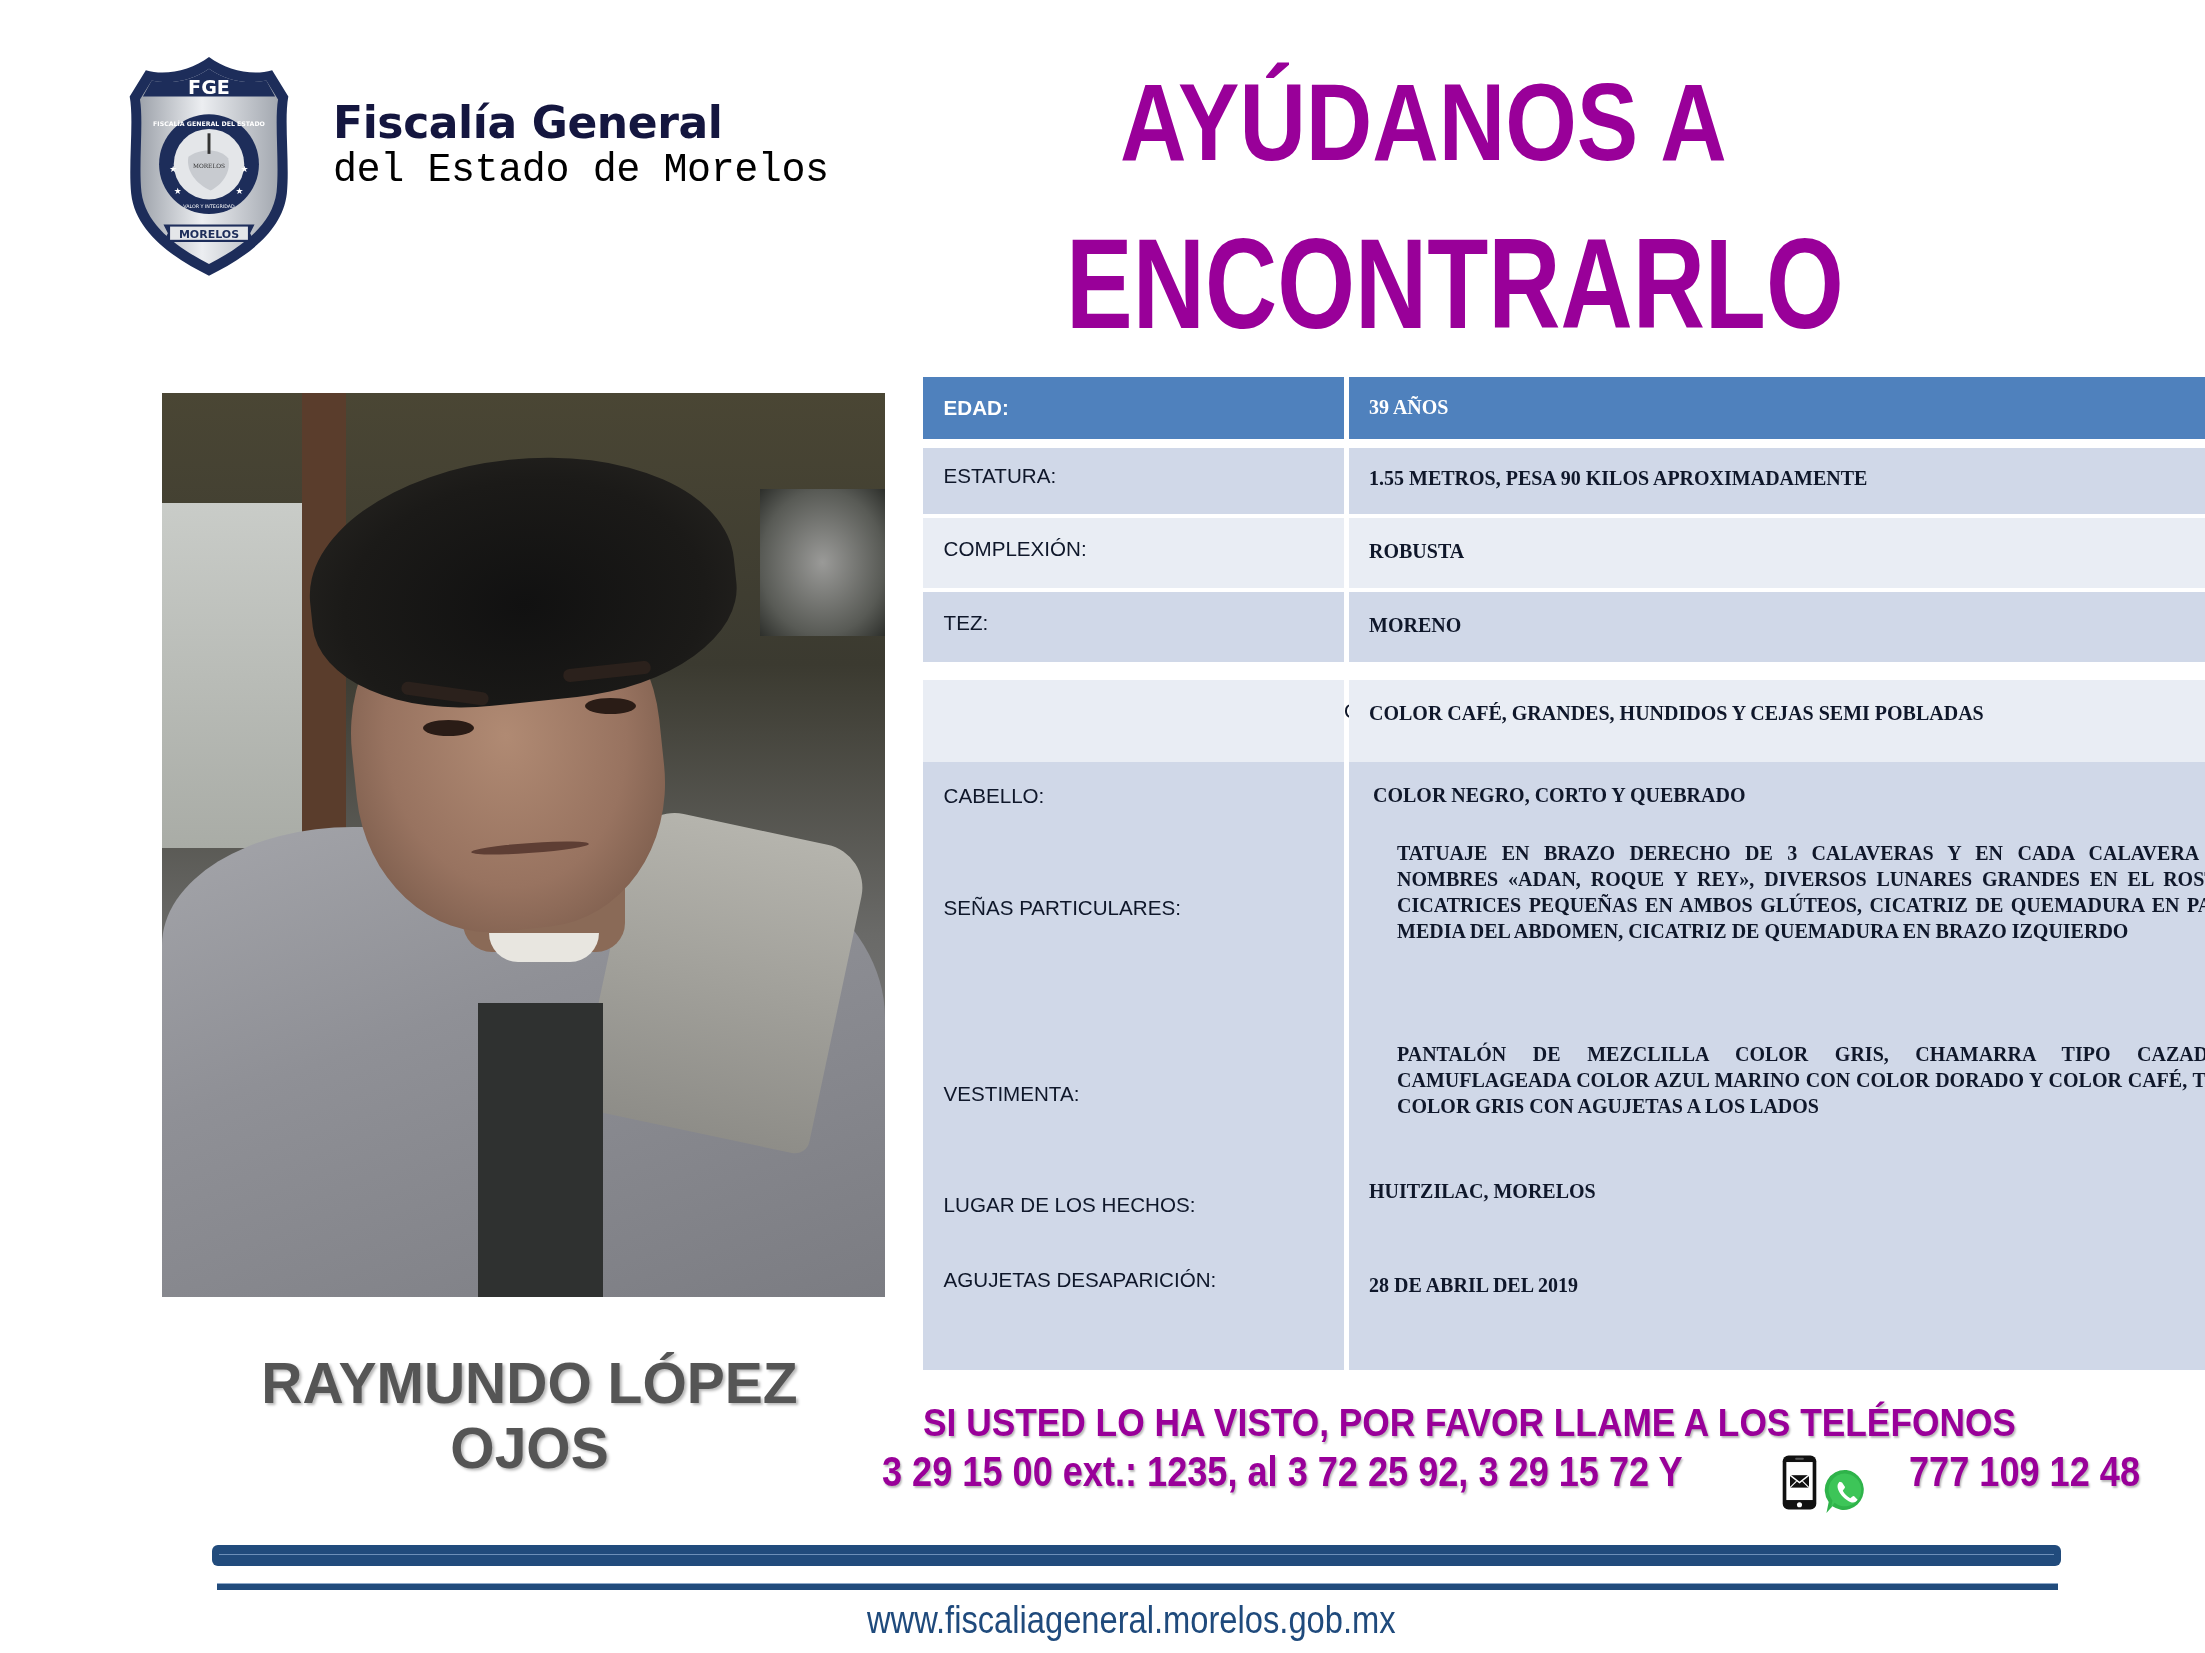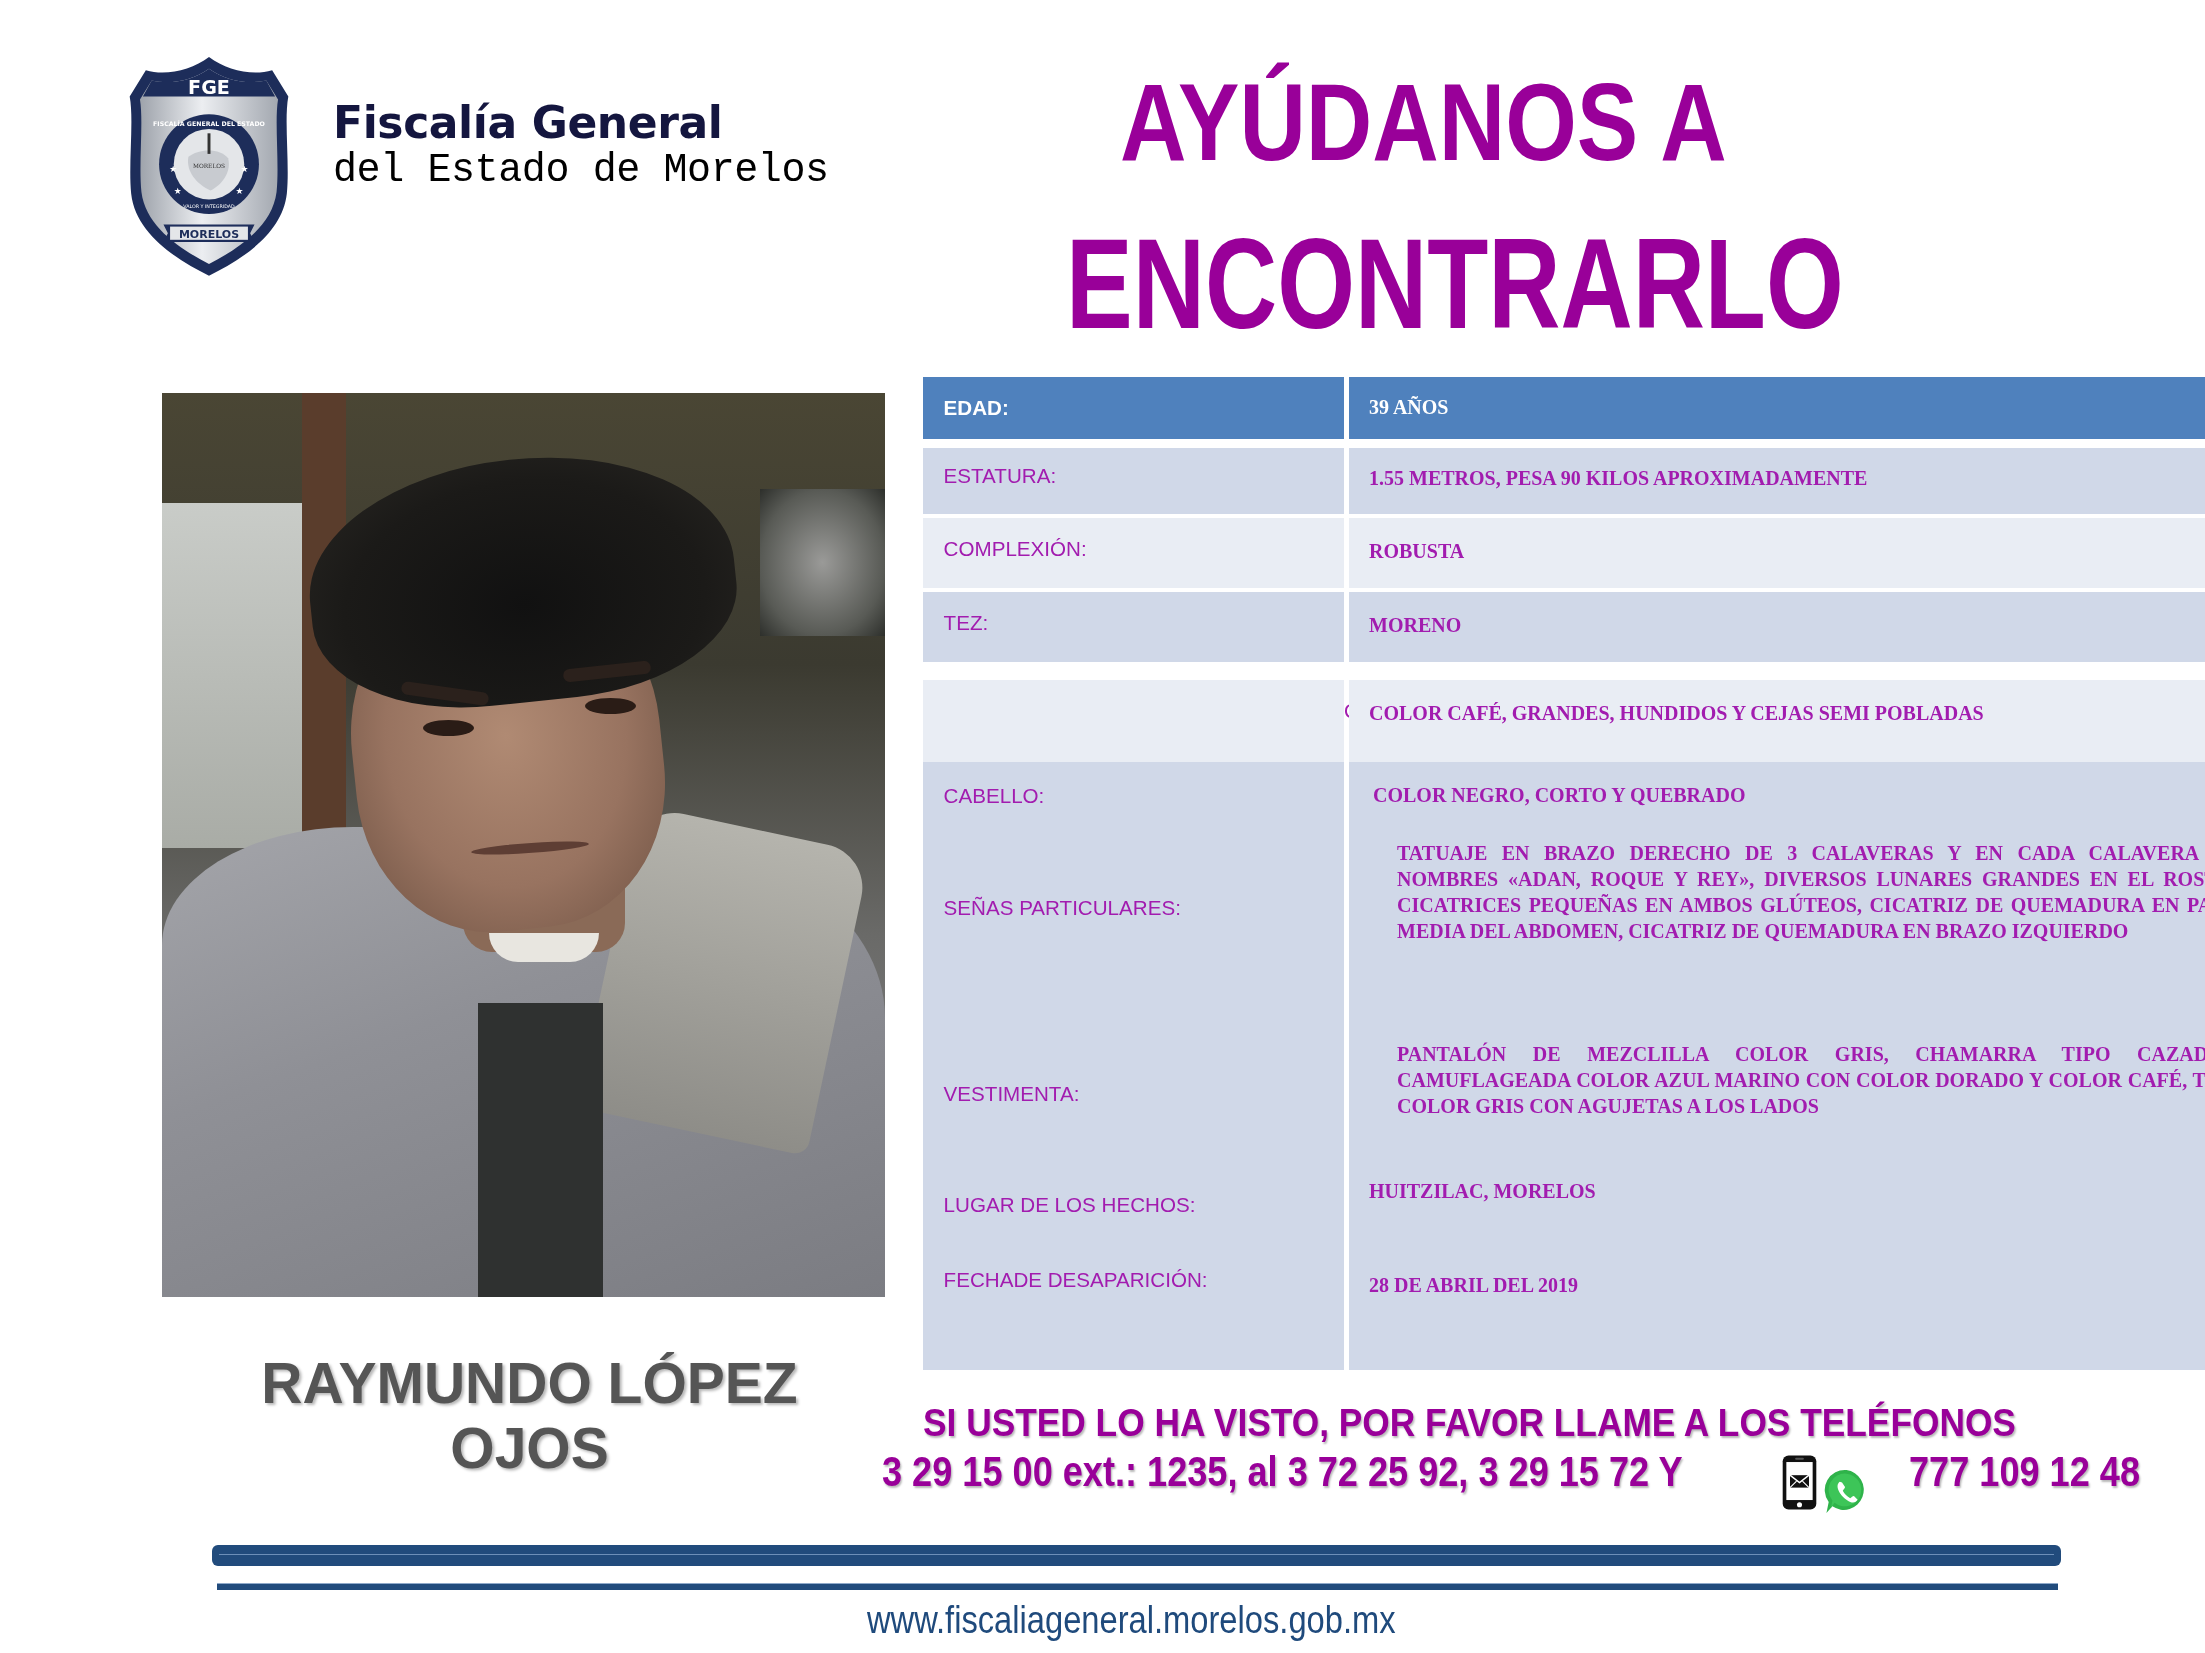--- a/index.html
+++ b/index.html
@@ -68,21 +68,21 @@
   #person-name {
     left: 221px; top: 1351px; width: 617px; text-align: center;
     font-family: "Liberation Sans", sans-serif; font-weight: bold;
     font-size: 57px; line-height: 65px; color: #555555;
     text-shadow: 2.2px 2.2px 2.9px rgba(0,0,0,0.28);
   }
 
   
   #info-table { left: 923px; top: 377px; width: 1220px; }
   .row { position: absolute; left: 0; width: 1348px; }
-  .cell { position: absolute; top: 0; bottom: 0; box-sizing: border-box; color: #a21caf; }
+  .cell { position: absolute; top: 0; bottom: 0; box-sizing: border-box; color: #0f172a; }
   .cell.label { left: 0; width: 421px; padding-left: 20.6px;
     font-family: "Liberation Sans", sans-serif; font-size: 20.6px; }
   .cell.value { left: 426px; right: 0; padding-left: 20px; padding-right: 18.4px;
     font-family: Liberation Serif, serif; font-weight: bold; font-size: 20px; }
   .row.head .cell { background: #4f81bd; color: #ffffff; font-weight: bold; }
   .row.dark .cell { background: #d0d8e8; }
   .row.light .cell { background: #e9edf4; }
   .cell .t { position: absolute; }
   .value .para { position: absolute; left: 20px; right: 18.4px; text-align: justify; text-align-last: left; line-height: 26px; margin-left: 28px; }
 
@@ -216,21 +216,21 @@
         <span class="t" style="top:22px; left:20px;">COLOR CAFÉ, GRANDES, HUNDIDOS Y CEJAS SEMI POBLADAS</span>
       </div>
   </div>
 
   <div class="row dark" style="top:385px; height:608px;">
     <div class="cell label">
       <span class="t" style="top:22px;">CABELLO:</span>
       <span class="t" style="top:134px;">SEÑAS PARTICULARES:</span>
       <span class="t" style="top:320px;">VESTIMENTA:</span>
       <span class="t" style="top:431px;">LUGAR DE LOS HECHOS:</span>
-      <span class="t" style="top:506px;">FECHADE DESAPARICIÓN:</span>
+      <span class="t" style="top:506px;">AGUJETAS DESAPARICIÓN:</span>
     </div>
     <div class="cell value">
       <span class="t" style="top:22px; left:24px;">COLOR NEGRO, CORTO Y QUEBRADO</span>
       <div class="para" style="top:78px;">TATUAJE EN BRAZO DERECHO DE 3 CALAVERAS Y EN CADA CALAVERA LOS NOMBRES «ADAN, ROQUE Y REY», DIVERSOS LUNARES GRANDES EN EL ROSTRO, CICATRICES PEQUEÑAS EN AMBOS GLÚTEOS, CICATRIZ DE QUEMADURA EN PARTE MEDIA DEL ABDOMEN, CICATRIZ DE QUEMADURA EN BRAZO IZQUIERDO</div>
       <div class="para" style="top:279px;">PANTALÓN DE MEZCLILLA COLOR GRIS, CHAMARRA TIPO CAZADORA CAMUFLAGEADA COLOR AZUL MARINO CON COLOR DORADO Y COLOR CAFÉ, TENIS COLOR GRIS CON AGUJETAS A LOS LADOS</div>
       <span class="t" style="top:418px; left:20px;">HUITZILAC, MORELOS</span>
       <span class="t" style="top:512px; left:20px;">28 DE ABRIL DEL 2019</span>
     </div>
   </div>
 </div>

